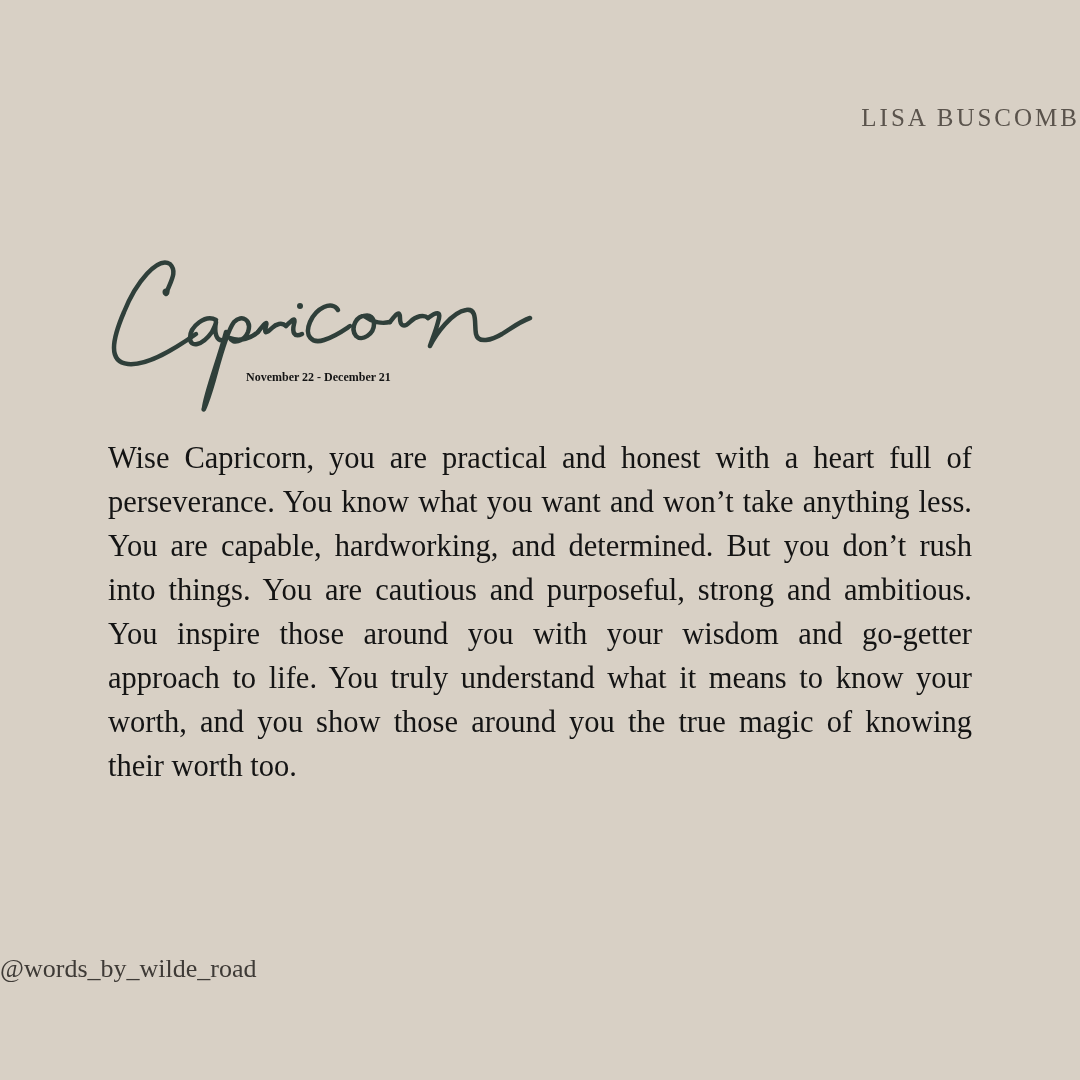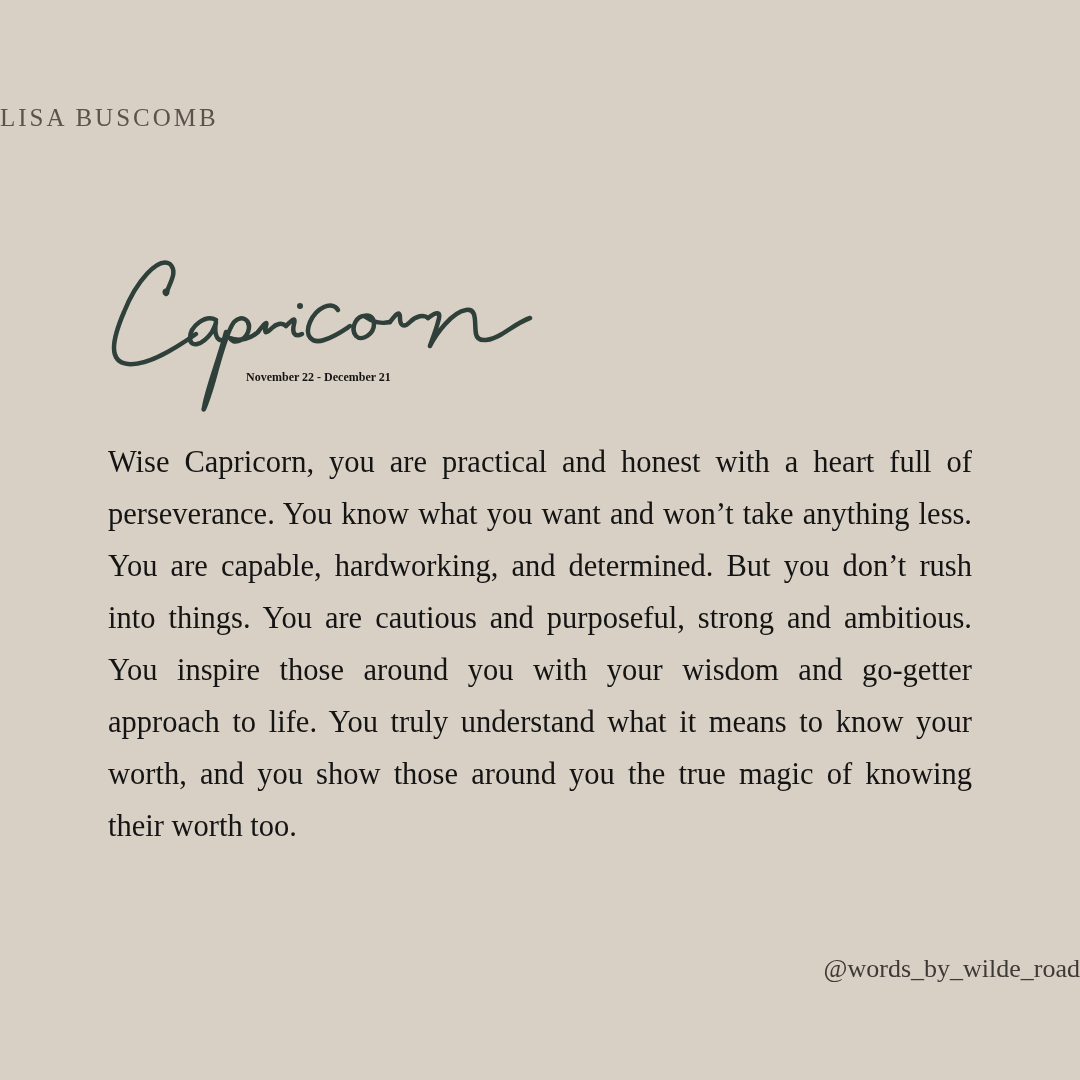--- a/index.html
+++ b/index.html
@@ -12,21 +12,21 @@
     background: #d8d0c5;
     position: relative;
     overflow: hidden;
     font-family: "Liberation Serif", "DejaVu Serif", serif;
   }
   .author {
     position: absolute;
     top: 104px;
     left: 0;
     width: 1080px;
-    text-align: left;
+    text-align: right;
     font-family: "Liberation Serif", serif;
     font-size: 25px;
     letter-spacing: 3px;
     color: #5a534c;
   }
   .title-wrap {
     position: absolute;
     left: 106px;
     top: 252px;
     width: 440px;
@@ -60,32 +60,32 @@
     font-size: 12px;
     color: #141414;
   }
   .body-text {
     position: absolute;
     left: 108px;
     top: 405px;
     width: 864px;
     font-family: "Liberation Serif", serif;
     font-size: 30.5px;
-    line-height: 52px;
+    line-height: 44px;
     color: #141414;
     text-align: justify;
     text-align-last: left;
     hyphens: none;
   }
   .handle {
     position: absolute;
     top: 954px;
     left: 0;
     width: 1080px;
-    text-align: right;
+    text-align: left;
     font-family: "Liberation Serif", serif;
     font-size: 26px;
     color: #3e3a36;
   }
 </style>
 </head>
 <body>
 
 <div class="author">LISA BUSCOMB</div>
 

